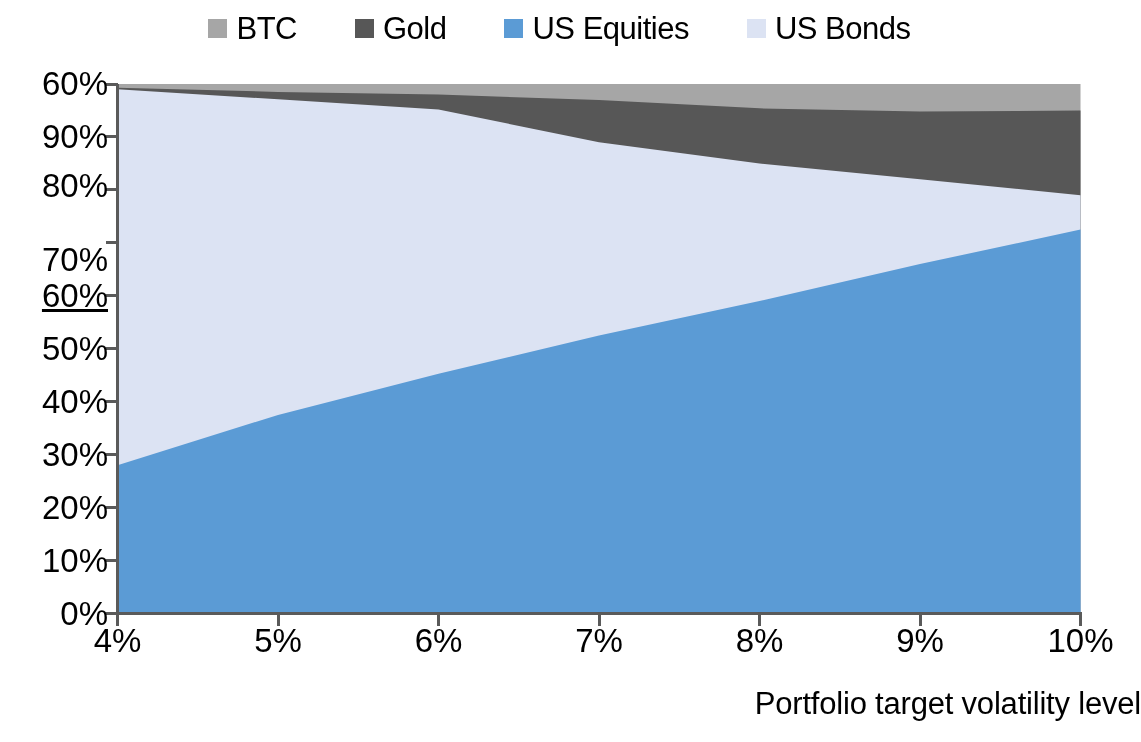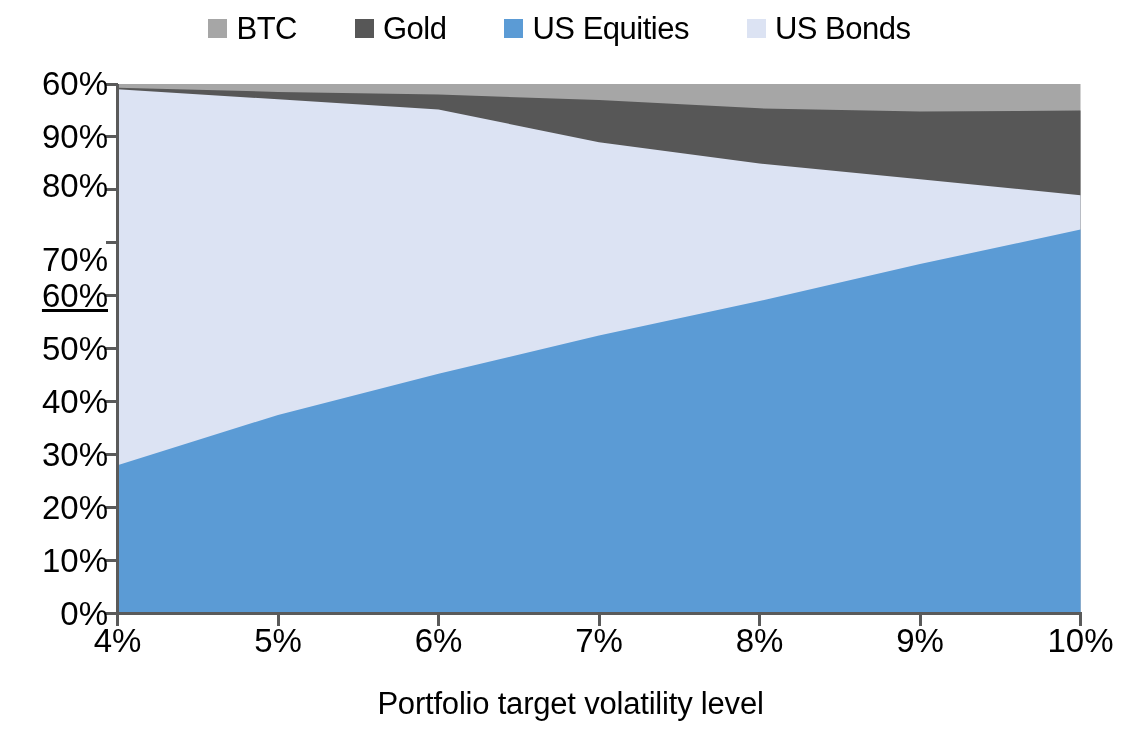--- a/index.html
+++ b/index.html
@@ -95,21 +95,21 @@
     font-size: 33px;
     line-height: 33px;
     white-space: nowrap;
     transform: translateX(-50%);
   }
   #xaxis-title {
     position: absolute;
     left: 0;
     top: 688px;
     width: 1141px;
-    text-align: center;
+    text-align: right;
     font-size: 31px;
     line-height: 31px;
     letter-spacing: -0.2px;
   }
 </style>
 </head>
 <body>
 
 <div id="chart-root">
 

